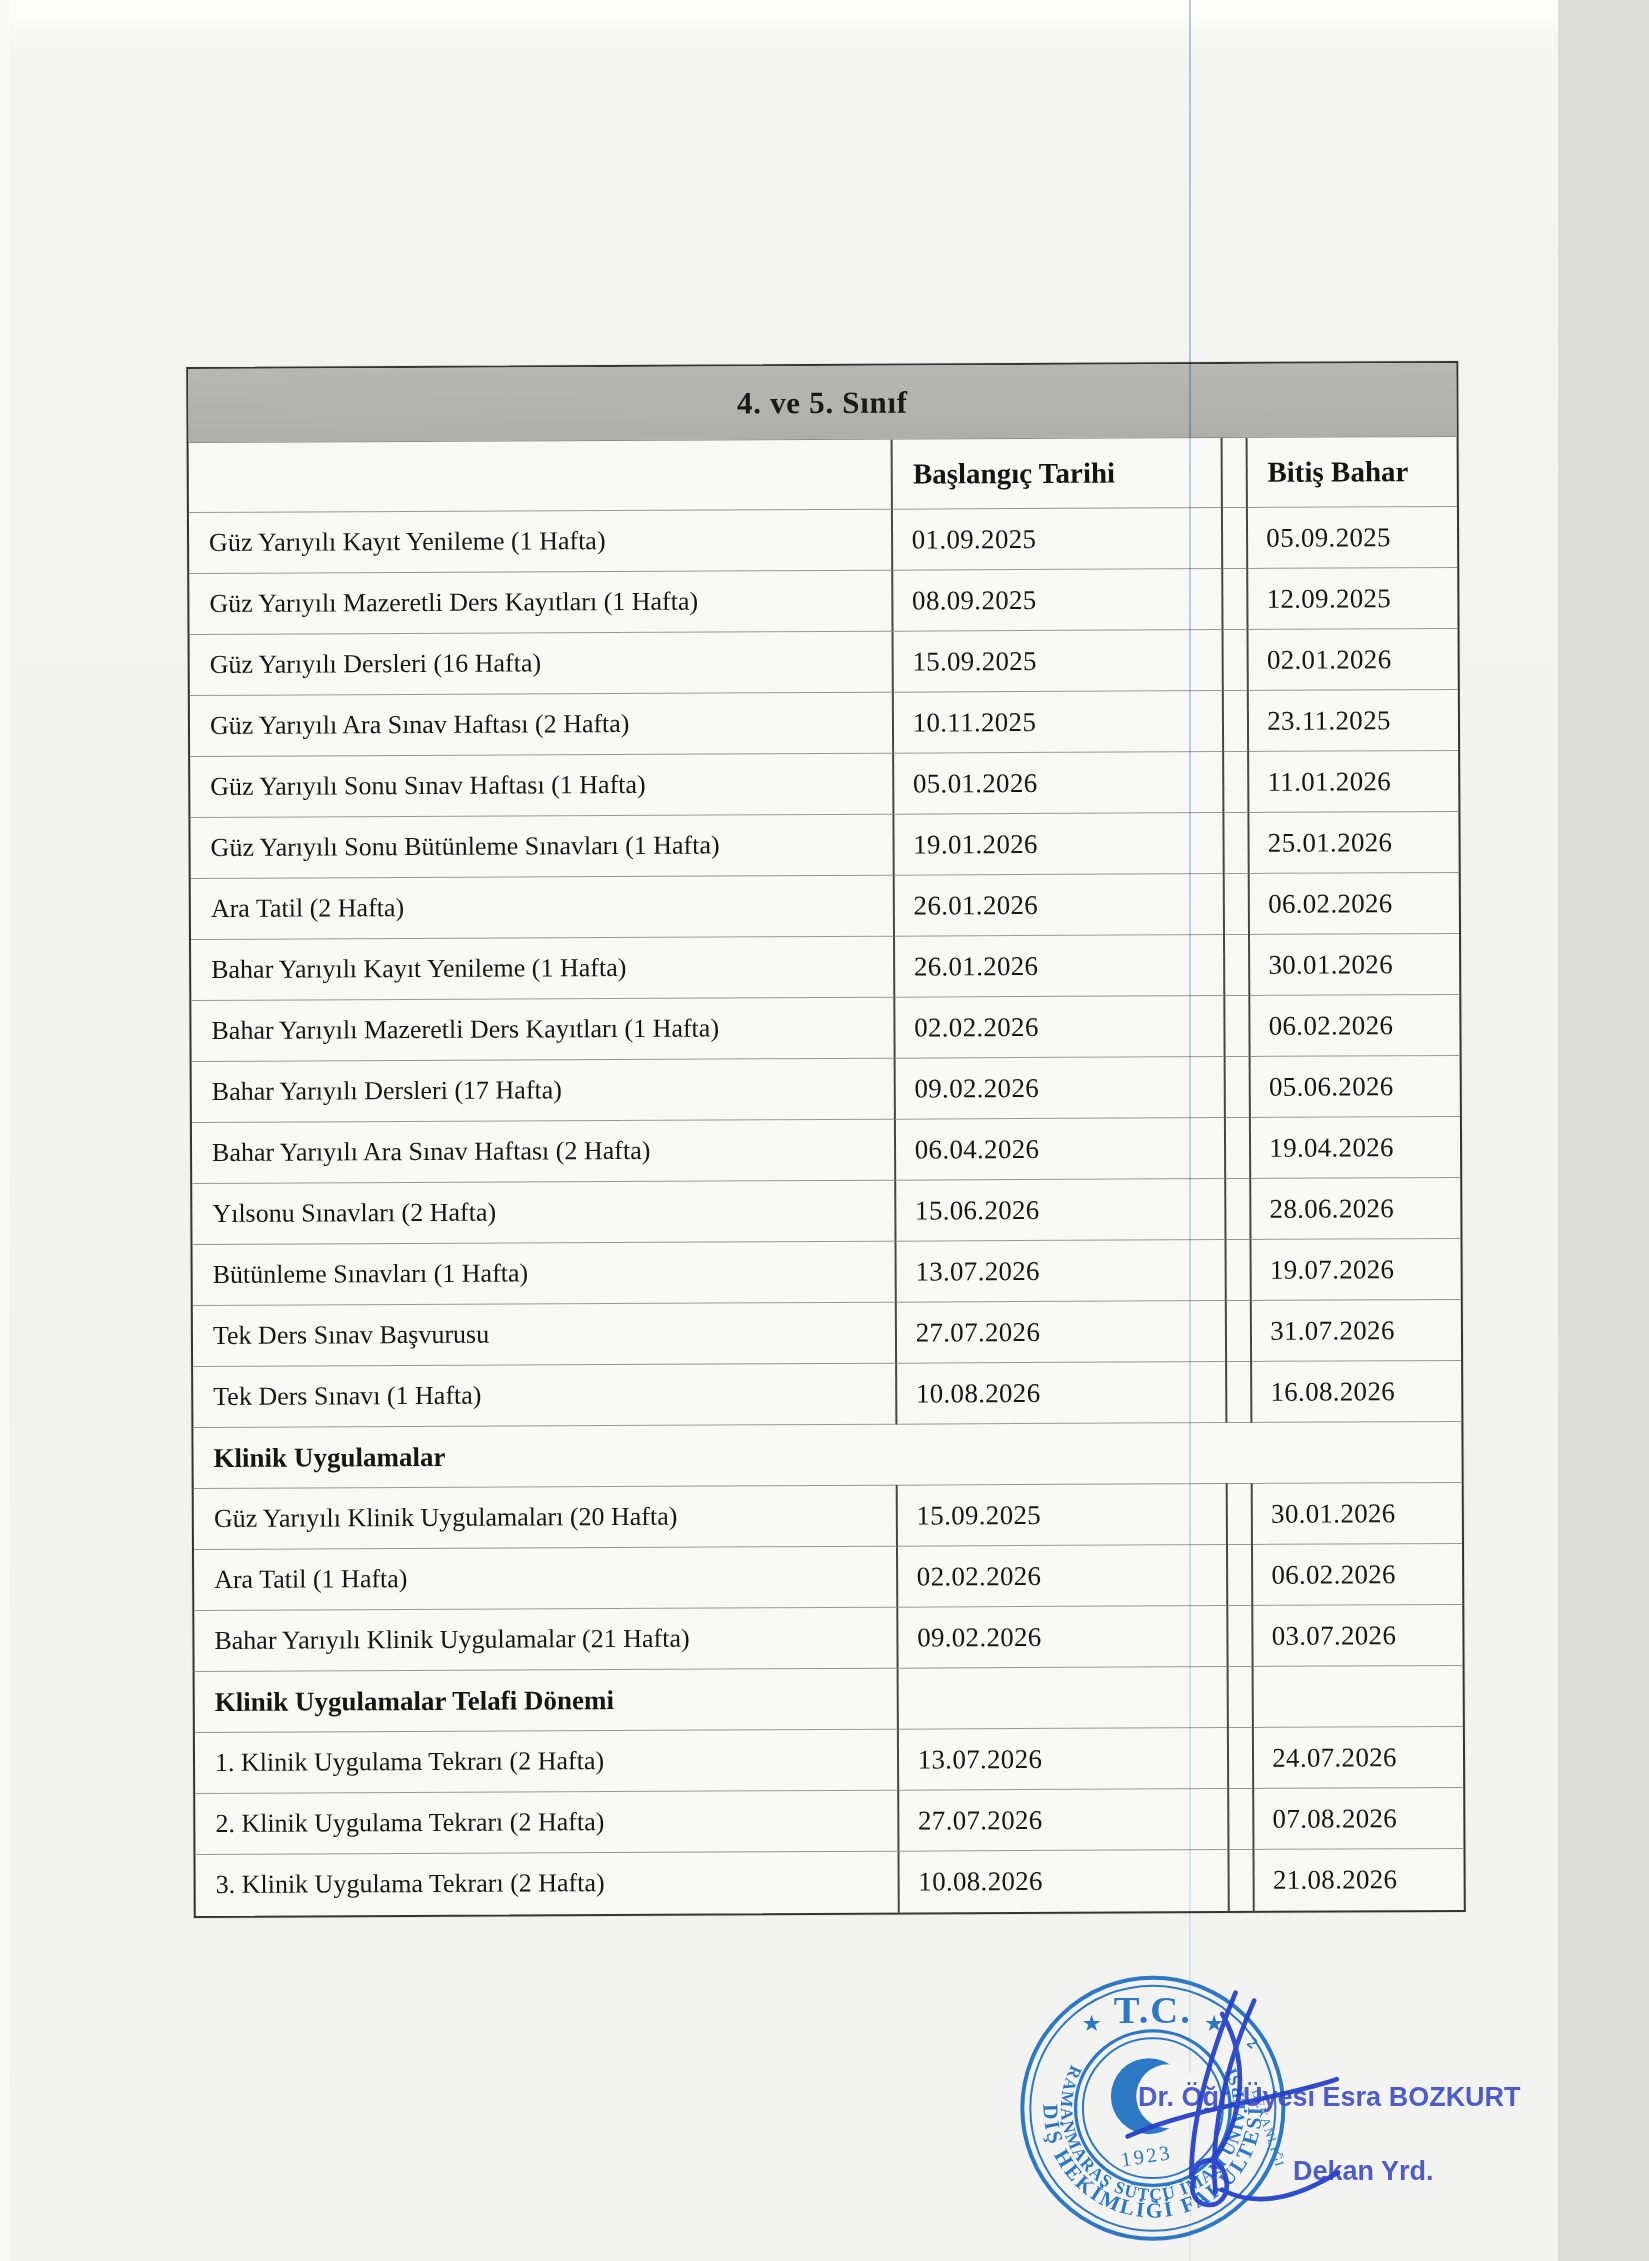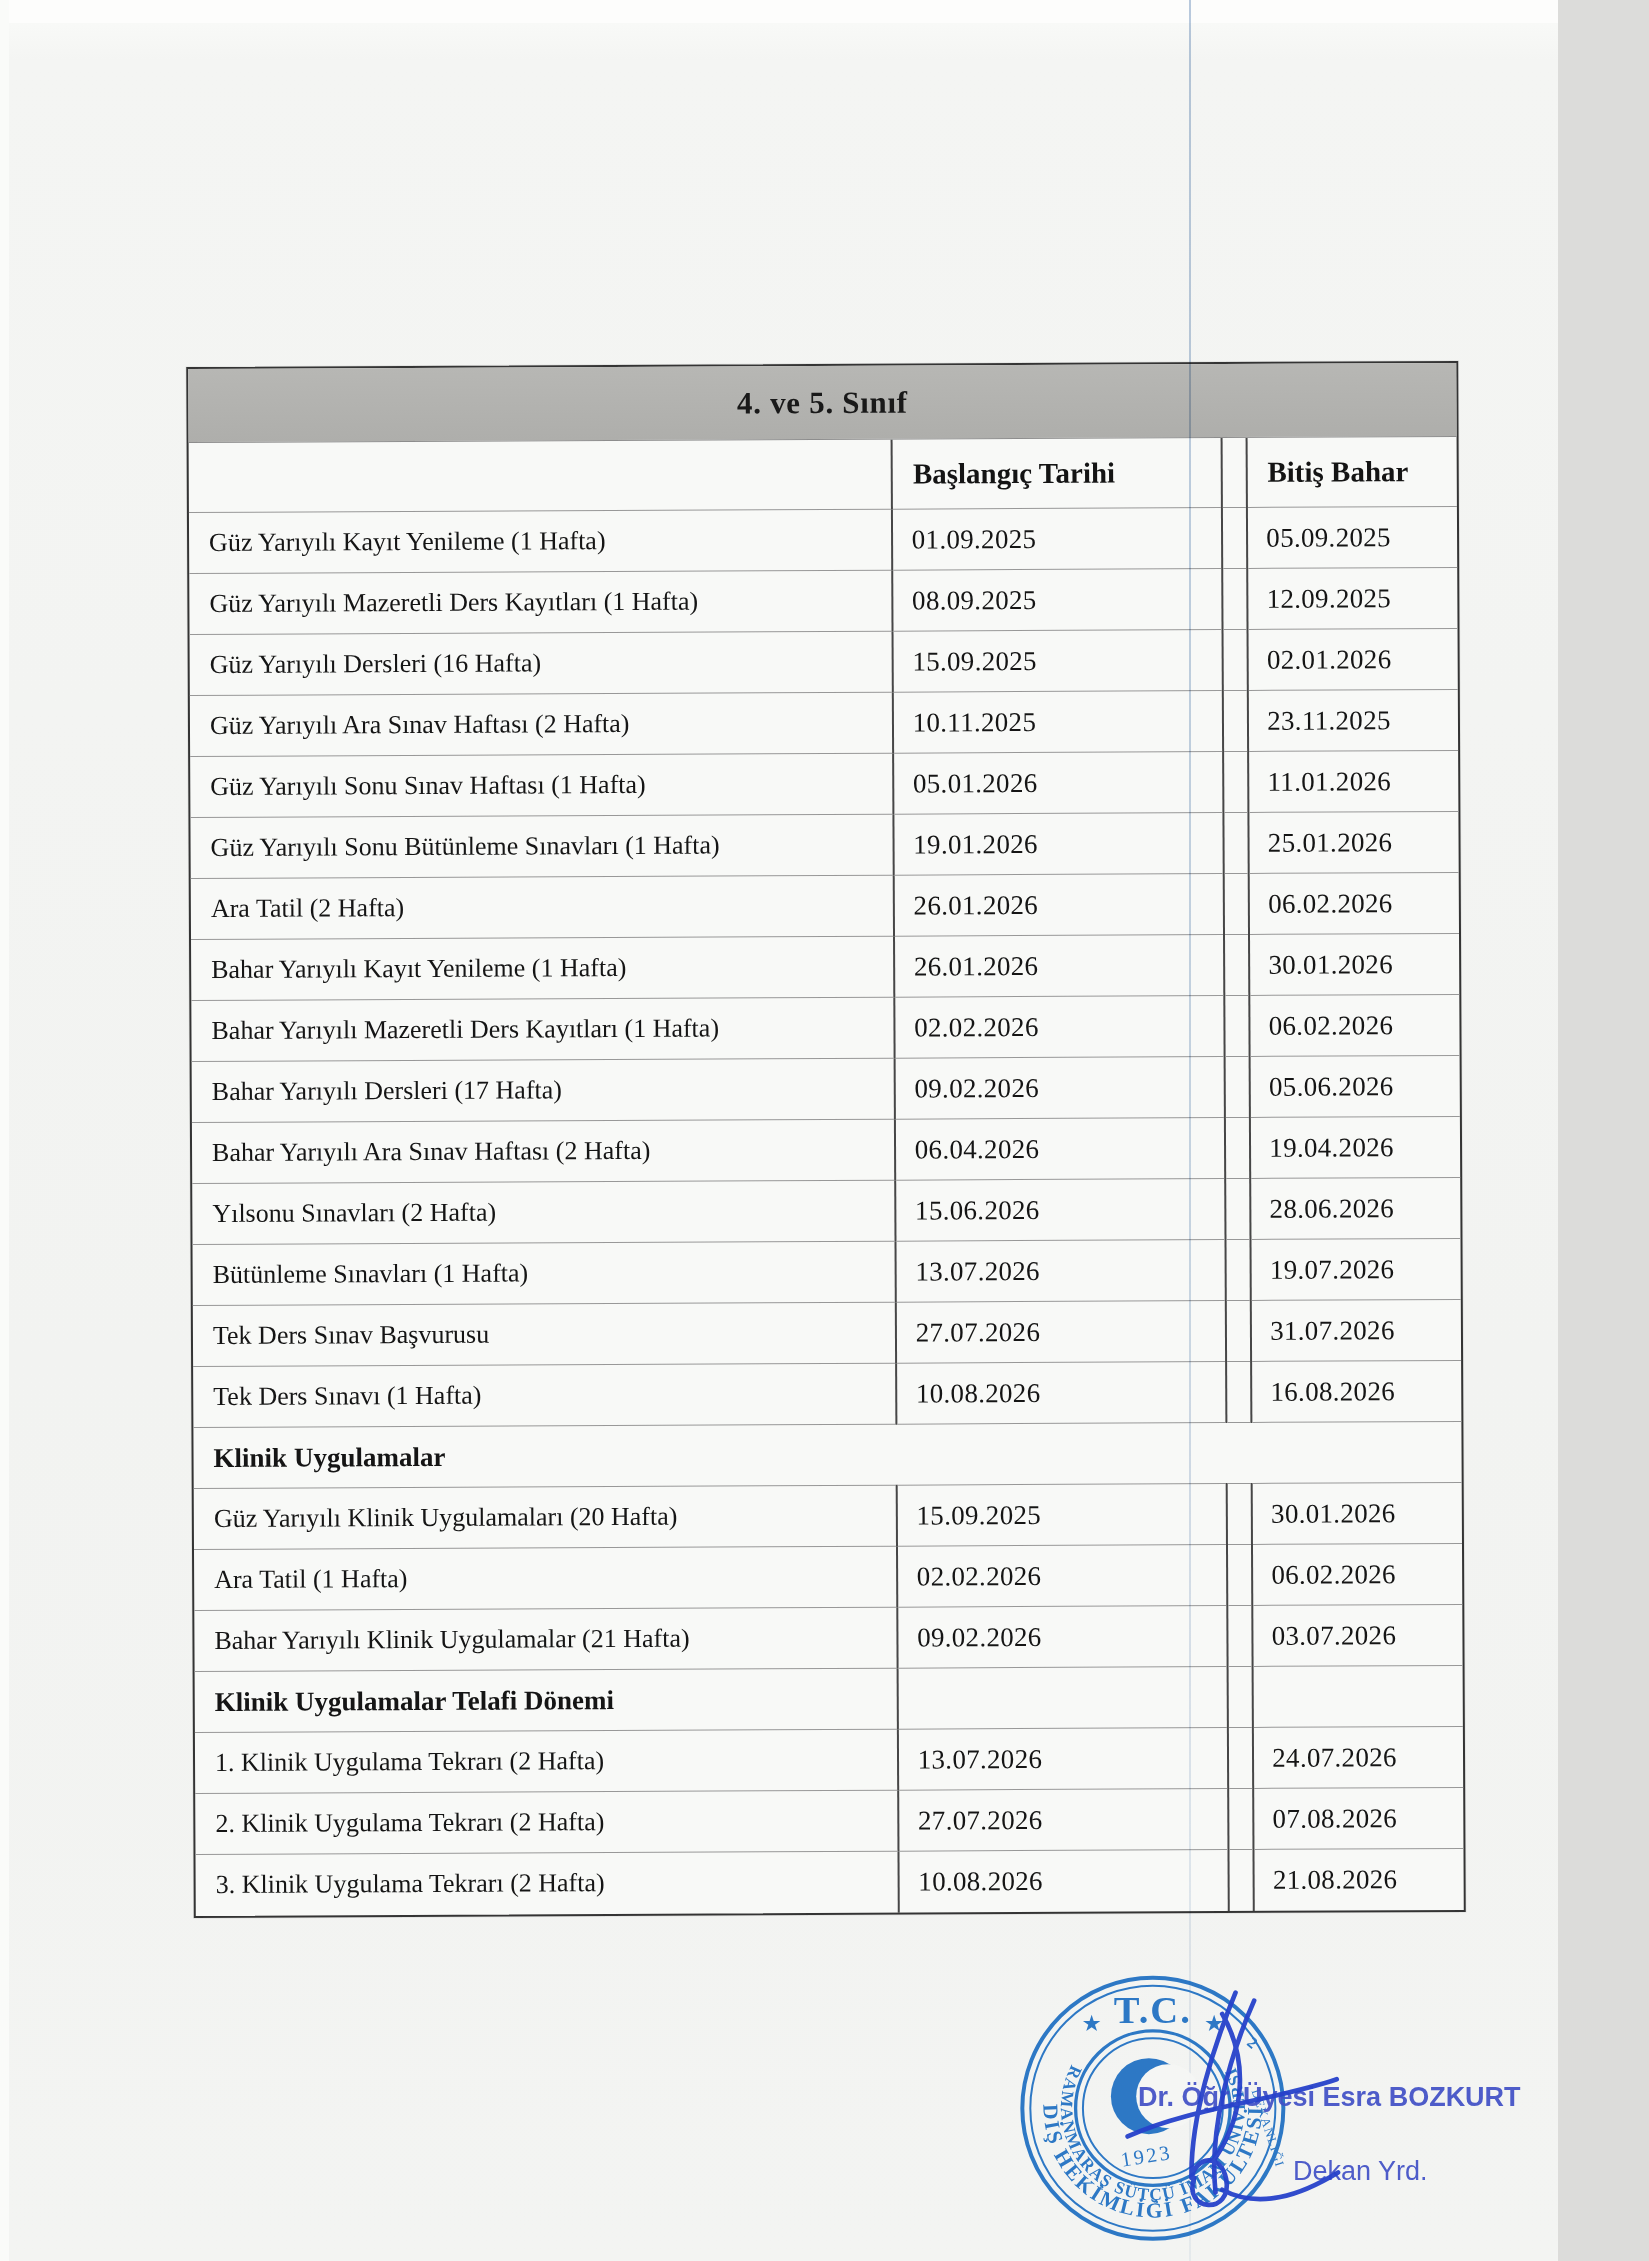--- a/index.html
+++ b/index.html
@@ -47,21 +47,21 @@
   
   .seal-block{position:absolute;left:1017px;top:1951px;width:539px;height:310px;z-index:8;}
   .stamp-svg{position:absolute;left:0;top:0;width:293px;height:309px;opacity:.92;}
   .sig-name{
     position:absolute;left:121px;top:131px;z-index:9;
     font-family:"Liberation Sans",sans-serif;font-weight:bold;font-size:27px;
     color:#4150c6;white-space:nowrap;opacity:.92;
   }
   .sig-title{
     position:absolute;left:276px;top:205px;z-index:9;
-    font-family:"Liberation Sans",sans-serif;font-weight:normal;font-size:27px;
+    font-family:"Liberation Sans",sans-serif;font-weight:bold;font-size:27px;
     color:#4150c6;white-space:nowrap;opacity:.92;
   }
   .signature-svg{position:absolute;left:80px;top:6.7px;width:293px;height:293px;z-index:10;}
 </style>
 </head>
 <body>
 
 <div class="page">
   <div class="scan-strip"></div>
   <div class="scan-strip-left"></div>

